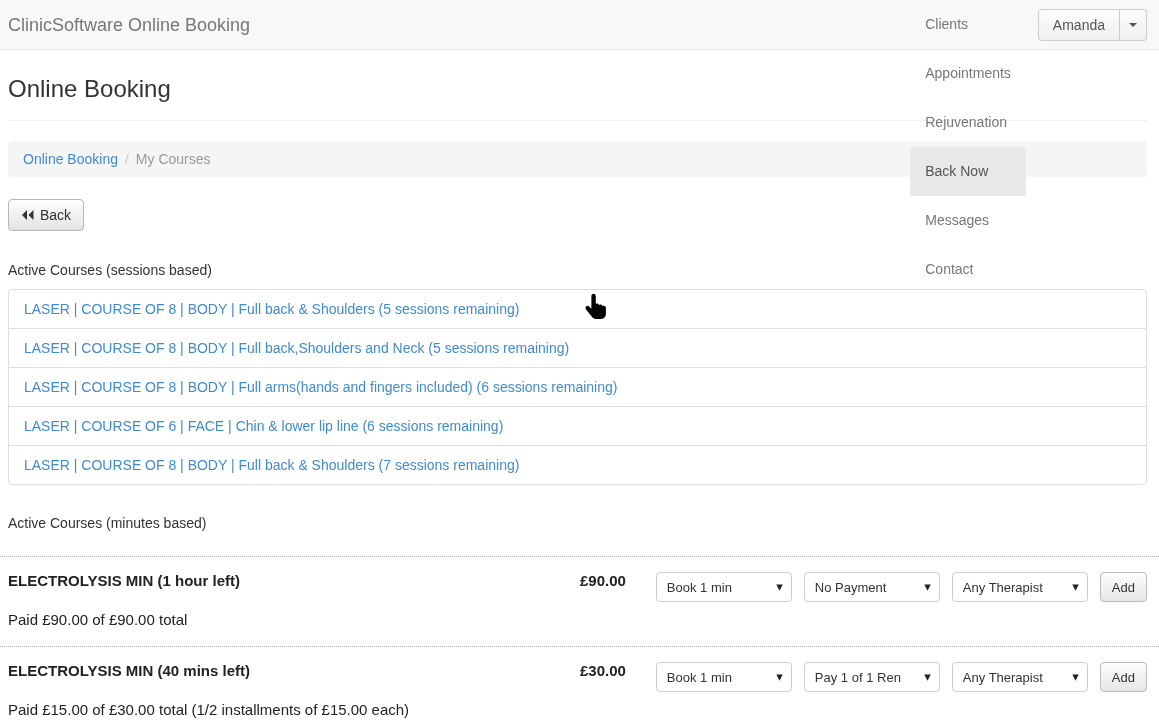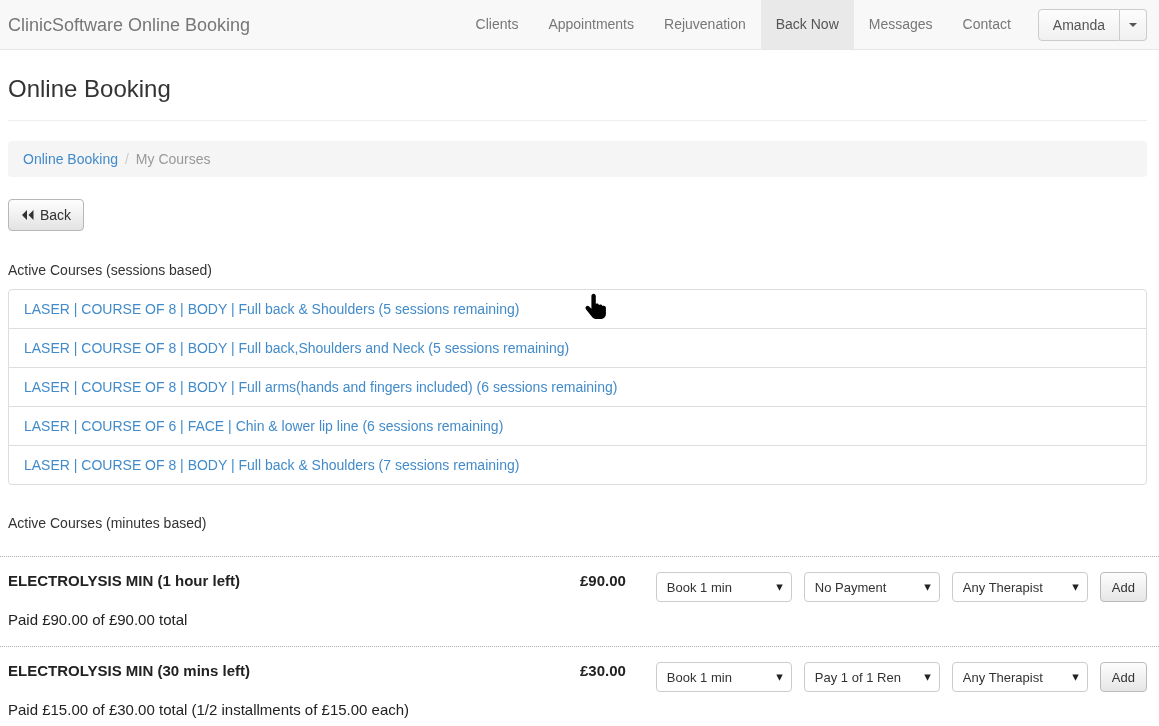--- a/index.html
+++ b/index.html
@@ -23,21 +23,21 @@
     padding-left: 8px;
     padding-right: 12px;
   }
   .brand {
     font-size: 18px;
     color: #777;
     line-height: 50px;
     white-space: nowrap;
     text-decoration: none;
   }
-  .nav { display: flex; margin-left: auto; }
+  .nav { display: flex; margin-left: auto; flex-direction: column; }
   .nav-item {
     padding: 0 15px;
     line-height: 49px;
     font-size: 14px;
     color: #777;
     text-decoration: none;
     cursor: pointer;
     white-space: nowrap;
   }
   .nav-item.active { background: #e9e9e9; color: #555; }
@@ -274,21 +274,21 @@
     </div>
     <button class="add-btn">Add</button>
   </div>
   <div class="mcourse-paid">Paid £90.00 of £90.00 total</div>
 </div>
 
 <hr class="dotted-sep sep-2">
 
 <div class="mcourse">
   <div class="mcourse-top">
-    <div class="mcourse-name">ELECTROLYSIS MIN (30 mins left)</div>
+    <div class="mcourse-name">ELECTROLYSIS MIN (40 mins left)</div>
     <div class="mcourse-price">£30.00</div>
     <div class="select-wrap">
       <select>
         <option>Book 1 min</option>
       </select>
     </div>
     <div class="select-wrap">
       <select>
         <option>Pay 1 of 1 Ren</option>
       </select>

